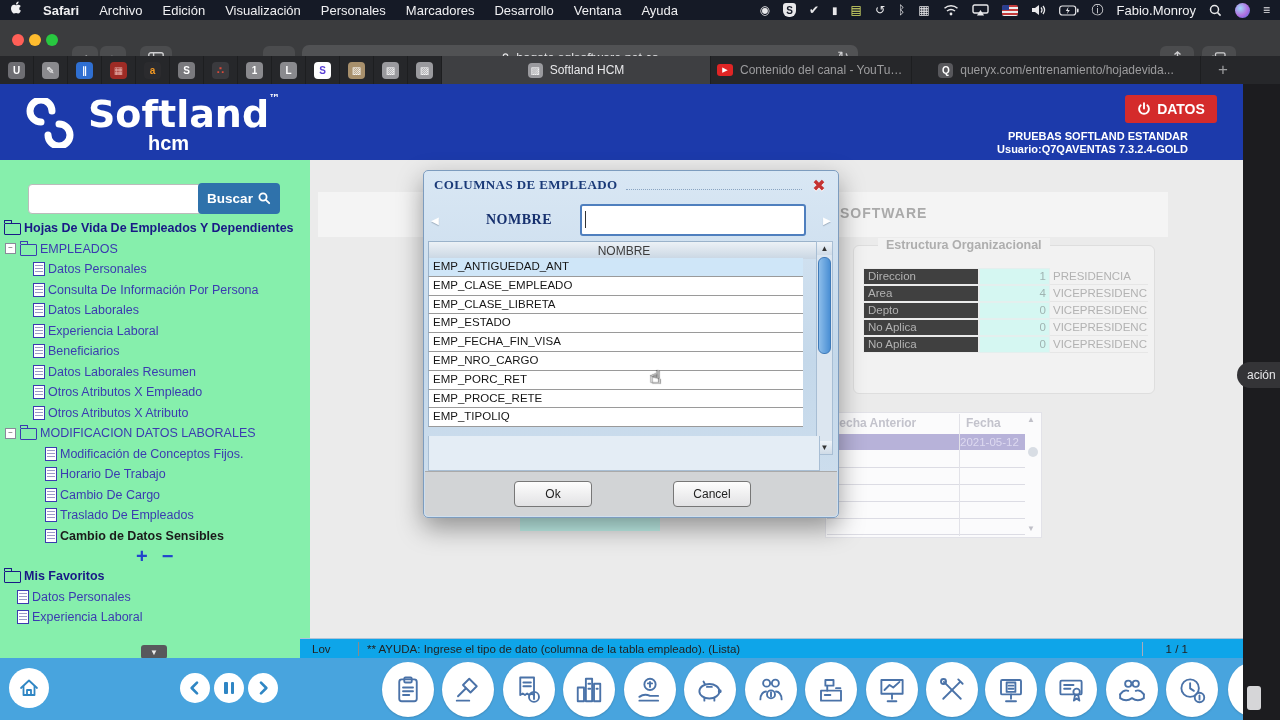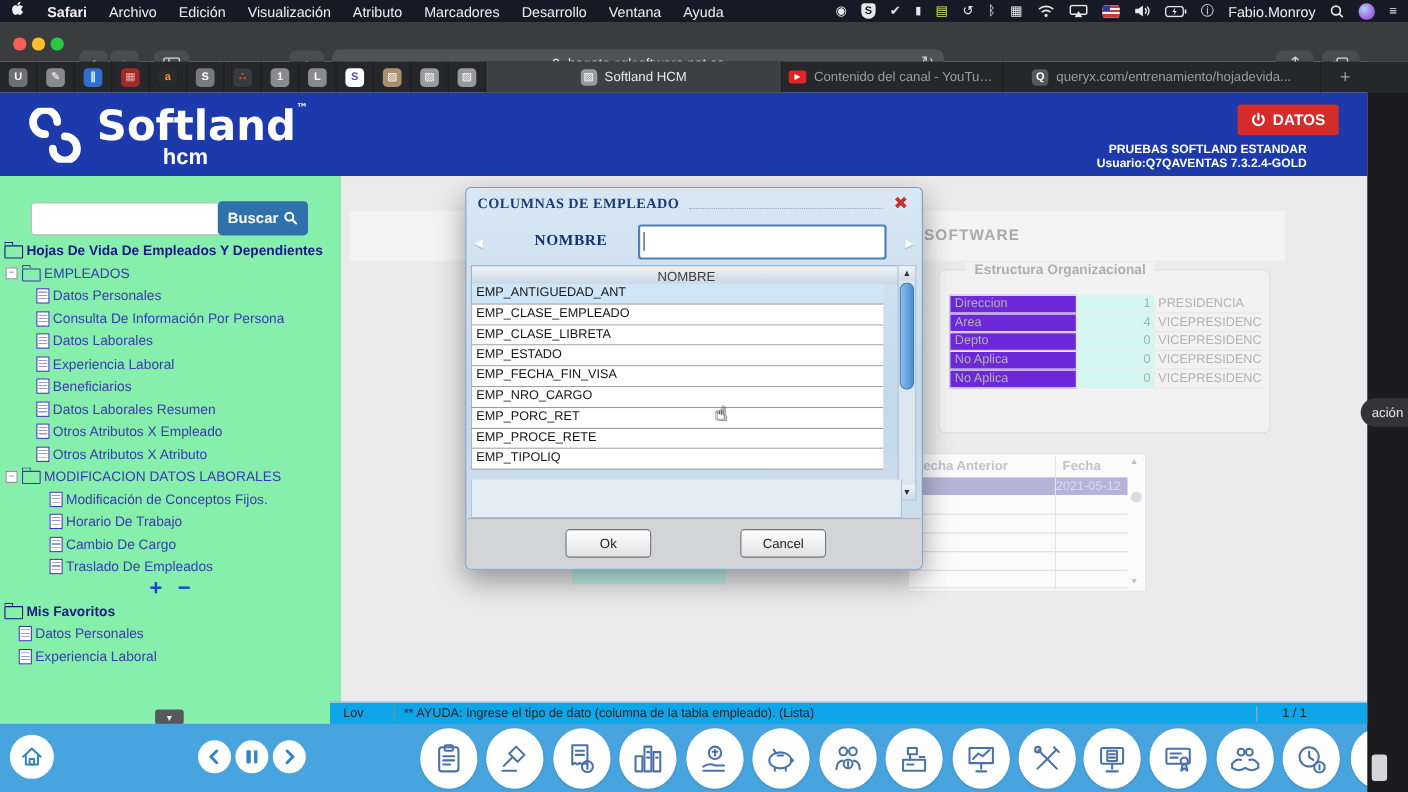--- a/index.html
+++ b/index.html
@@ -89,21 +89,21 @@
 
   
   .main{position:absolute;left:310px;top:160px;width:933px;height:478px;background:#ebebeb;z-index:11;}
   .band{position:absolute;left:8px;top:32px;width:850px;height:45px;background:#f4f4f4;}
   .sqltxt{position:absolute;left:530px;top:45px;color:#aaa;font-weight:bold;font-size:14px;letter-spacing:1px;}
   .fieldset{position:absolute;left:543px;top:85px;width:300px;height:147px;background:#f2f2f2;
     border:1px solid #dedede;border-radius:6px;}
   .fieldset .legend{position:absolute;left:24px;top:-8px;background:#f2f2f2;padding:0 8px;
     color:#aeaeae;font-weight:bold;font-size:12.5px;}
   .frow{position:absolute;left:9px;height:17px;display:flex;align-items:center;font-size:11.5px;color:#b2b2b2;}
-  .frow .flabel{width:110px;background:#6d28d9;border:1px solid #ececec;height:15px;line-height:15px;padding-left:4px;}
+  .frow .flabel{width:110px;background:#404040;border:1px solid #ececec;height:15px;line-height:15px;padding-left:4px;}
   .frow .fnum{width:66px;background:#d5f7f2;border:1px solid #e4efee;height:15px;line-height:15px;
     text-align:right;padding-right:3px;color:#9fb3b1;}
   .frow .fval{width:95px;border-bottom:1px solid #e6e6e6;height:15px;line-height:15px;padding-left:3px;
     overflow:hidden;white-space:nowrap;}
   .ftable{position:absolute;left:515px;top:252px;width:215px;height:124px;background:#fbfbfc;border:1px solid #e2e2e8;}
   .fth{position:absolute;top:3px;color:#c3c3cc;font-weight:bold;font-size:12px;}
   .fsel{position:absolute;left:1px;top:21px;width:198px;height:16px;background:#b7b2d9;color:#ddd9f0;
     font-size:11.5px;line-height:16px;}
   .fsel span{margin-left:133px;}
   .fline{position:absolute;left:1px;width:198px;height:1px;background:#dcdce4;}
@@ -172,21 +172,21 @@
   <div class="menubar">
     <span class="mitem">
       <svg width="13" height="15" viewBox="0 0 13 15">
           <path fill="#f0f0f2" d="M9.3 7.9c0-1.9 1.6-2.8 1.6-2.8S10 3.7 8.3 3.7c-1 0-1.8.6-2.2.6-.5 0-1.2-.6-2.1-.6C2.3 3.7 1 5.3 1 7.6c0 2.4 1.8 5 3 5 .6 0 1.4-.6 2.1-.6.7 0 1.3.6 2 .6 1.3 0 2.6-2.2 2.8-3.1-1-.4-1.6-.9-1.6-1.6zM7.9 2.6c.5-.6.8-1.4.7-2.2-.7.1-1.5.5-2 1.1-.4.5-.8 1.3-.7 2.1.8.1 1.6-.4 2-1z"></path>
         </svg>
     </span>
     <span class="mitem app">Safari</span>
     <span class="mitem">Archivo</span>
     <span class="mitem">Edición</span>
     <span class="mitem">Visualización</span>
-    <span class="mitem">Atributo</span>
+    <span class="mitem">Personales</span>
     <span class="mitem">Marcadores</span>
     <span class="mitem">Desarrollo</span>
     <span class="mitem">Ventana</span>
     <span class="mitem">Ayuda</span>
     <div class="mb-right">
       <span class="mbicon">◉</span>
       <span class="mbicon" style="width:13px;height:14px;background:#e8e8ea;color:#151a26;border-radius:3px 3px 6px 6px;font-size:10px;font-weight:bold;">S</span>
       <span class="mbicon">✔</span>
       <span class="mbicon" style="font-size:10px;">▮</span>
       <span class="mbicon" style="color:#d9e069;">▤</span>
@@ -418,20 +418,24 @@
           <span class="tlabel">Horario De Trabajo</span>
         </div>
       <div class="trow t-leaf2">
           <span class="doc"></span>
           <span class="tlabel">Cambio De Cargo</span>
         </div>
       <div class="trow t-leaf2">
           <span class="doc"></span>
           <span class="tlabel">Traslado De Empleados</span>
         </div>
+      <div class="trow t-leaf2 t-sel">
+          <span class="doc" style="color:#3b3bb0;"></span>
+          <span class="tlabel">Cambio de Datos Sensibles</span>
+        </div>
       <div class="plusminus">
         <span>+</span>
         <span>−</span>
       </div>
       <div class="trow t-root">
           <span class="fold"></span>
           <span class="tlabel">Mis Favoritos</span>
         </div>
       <div class="trow t-favleaf">
           <span class="doc"></span>

